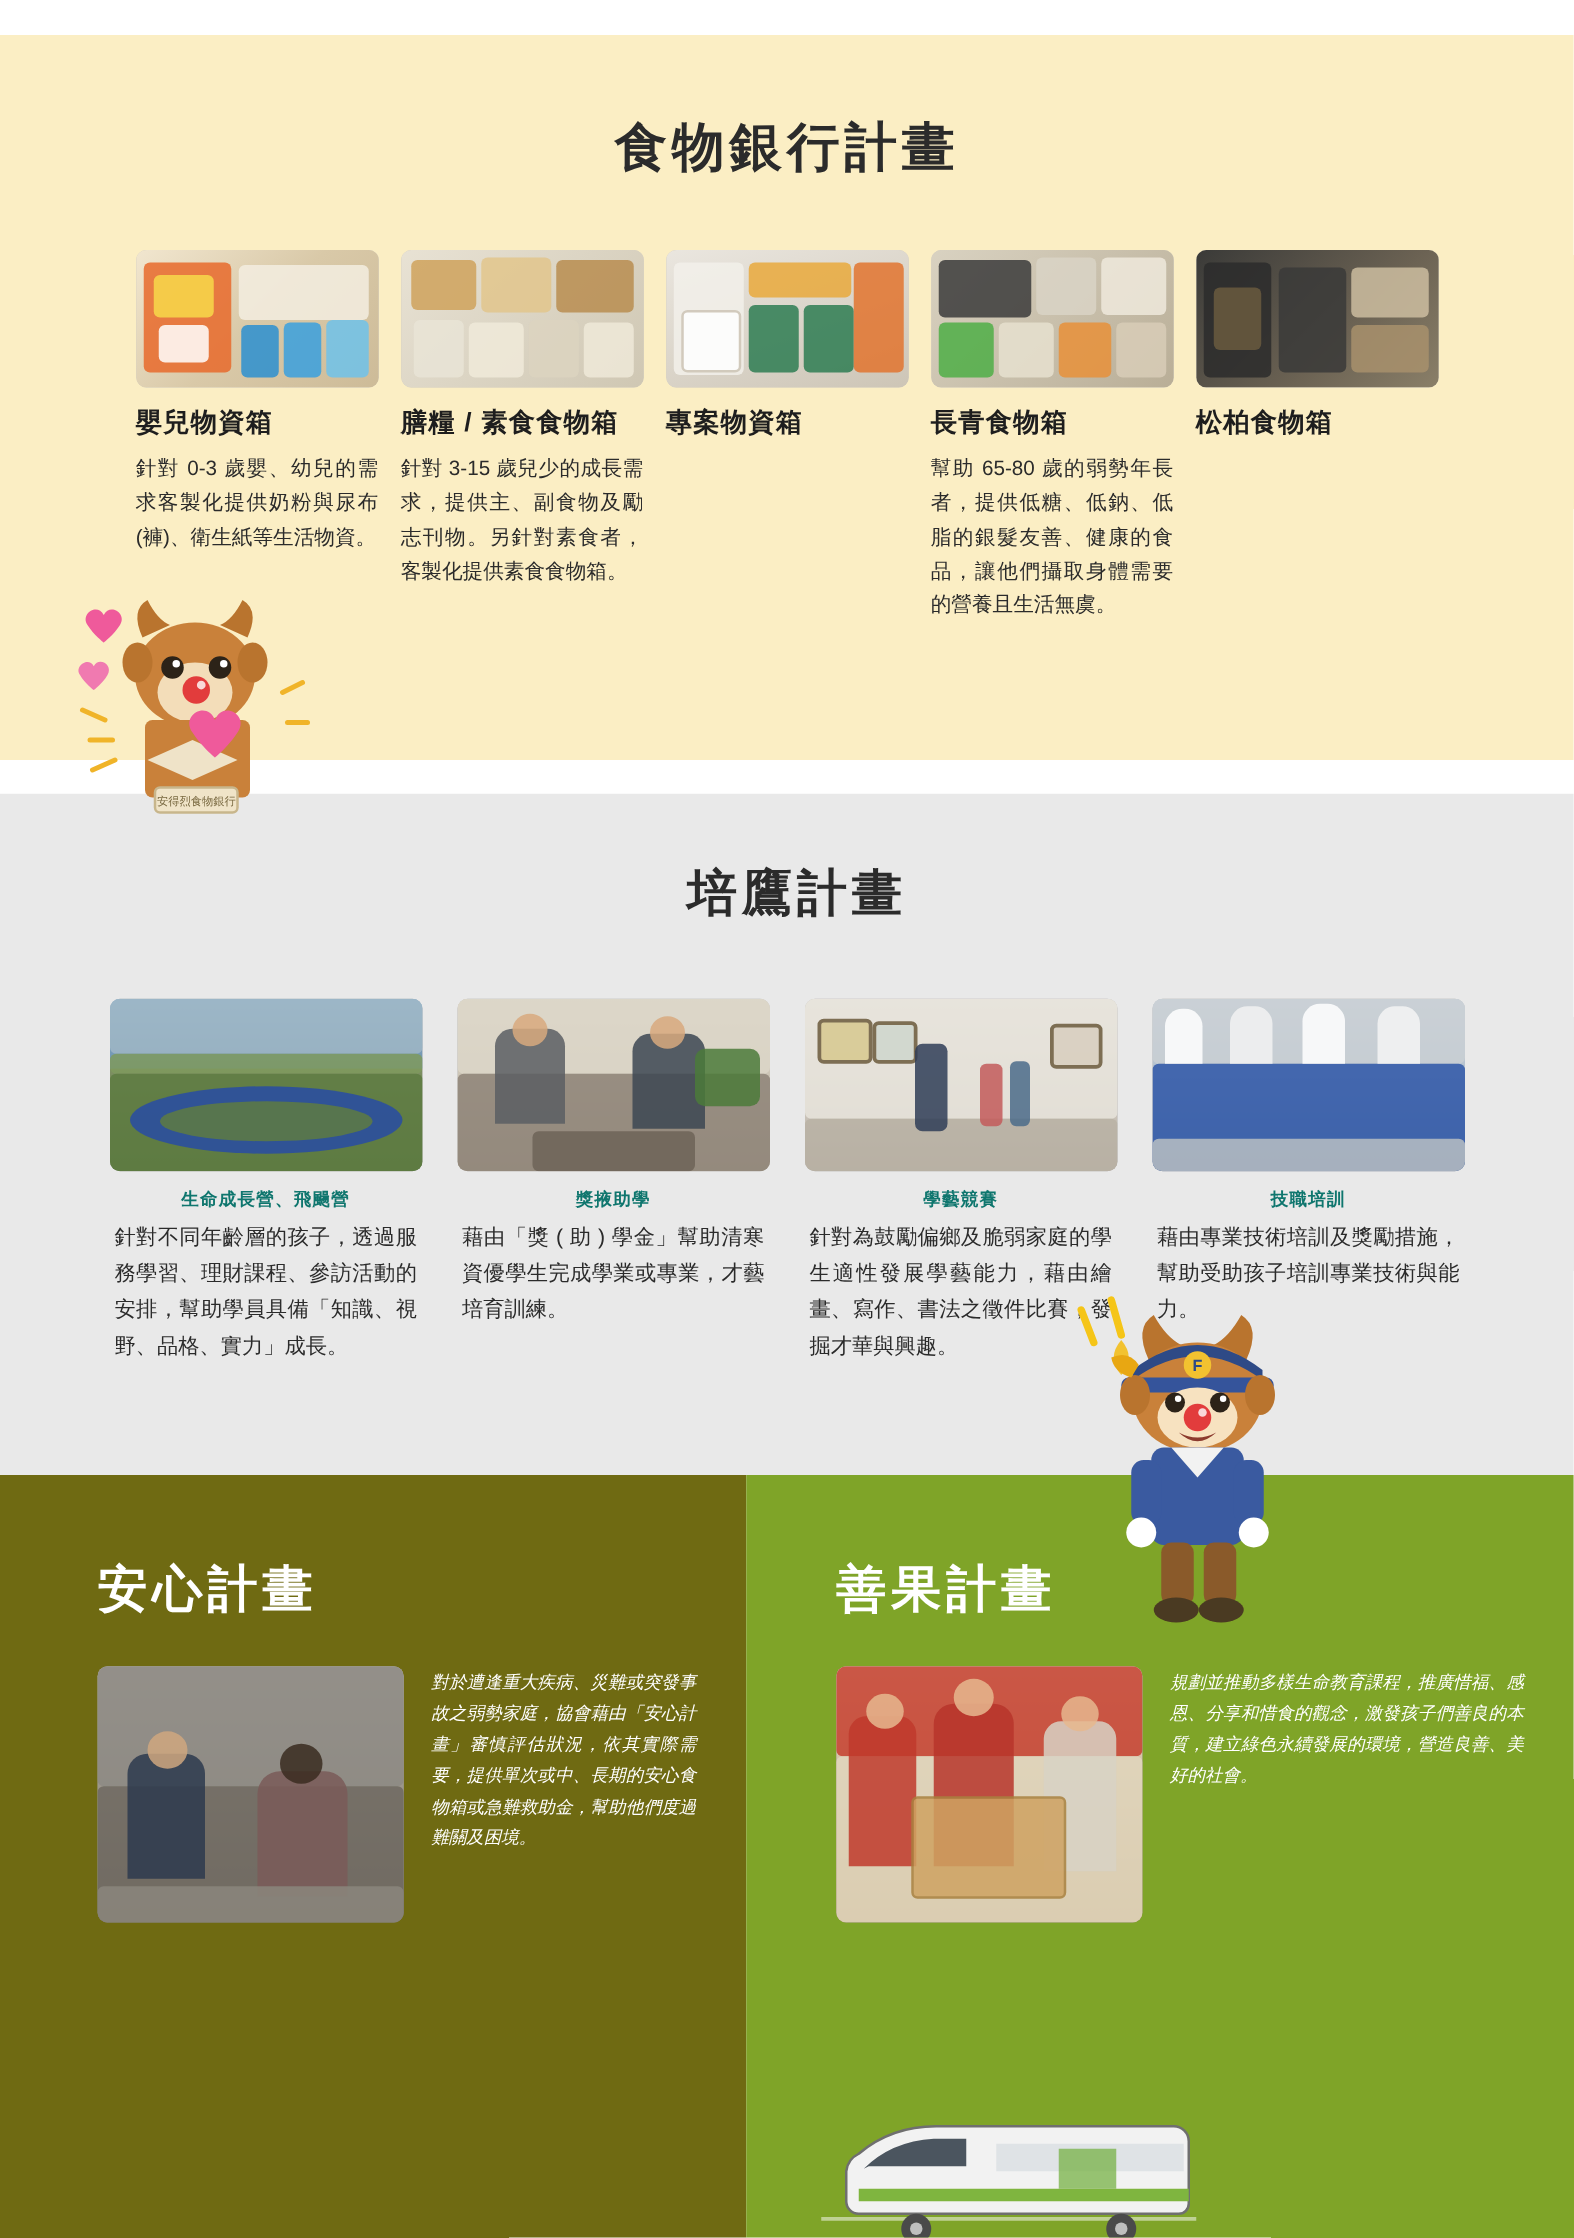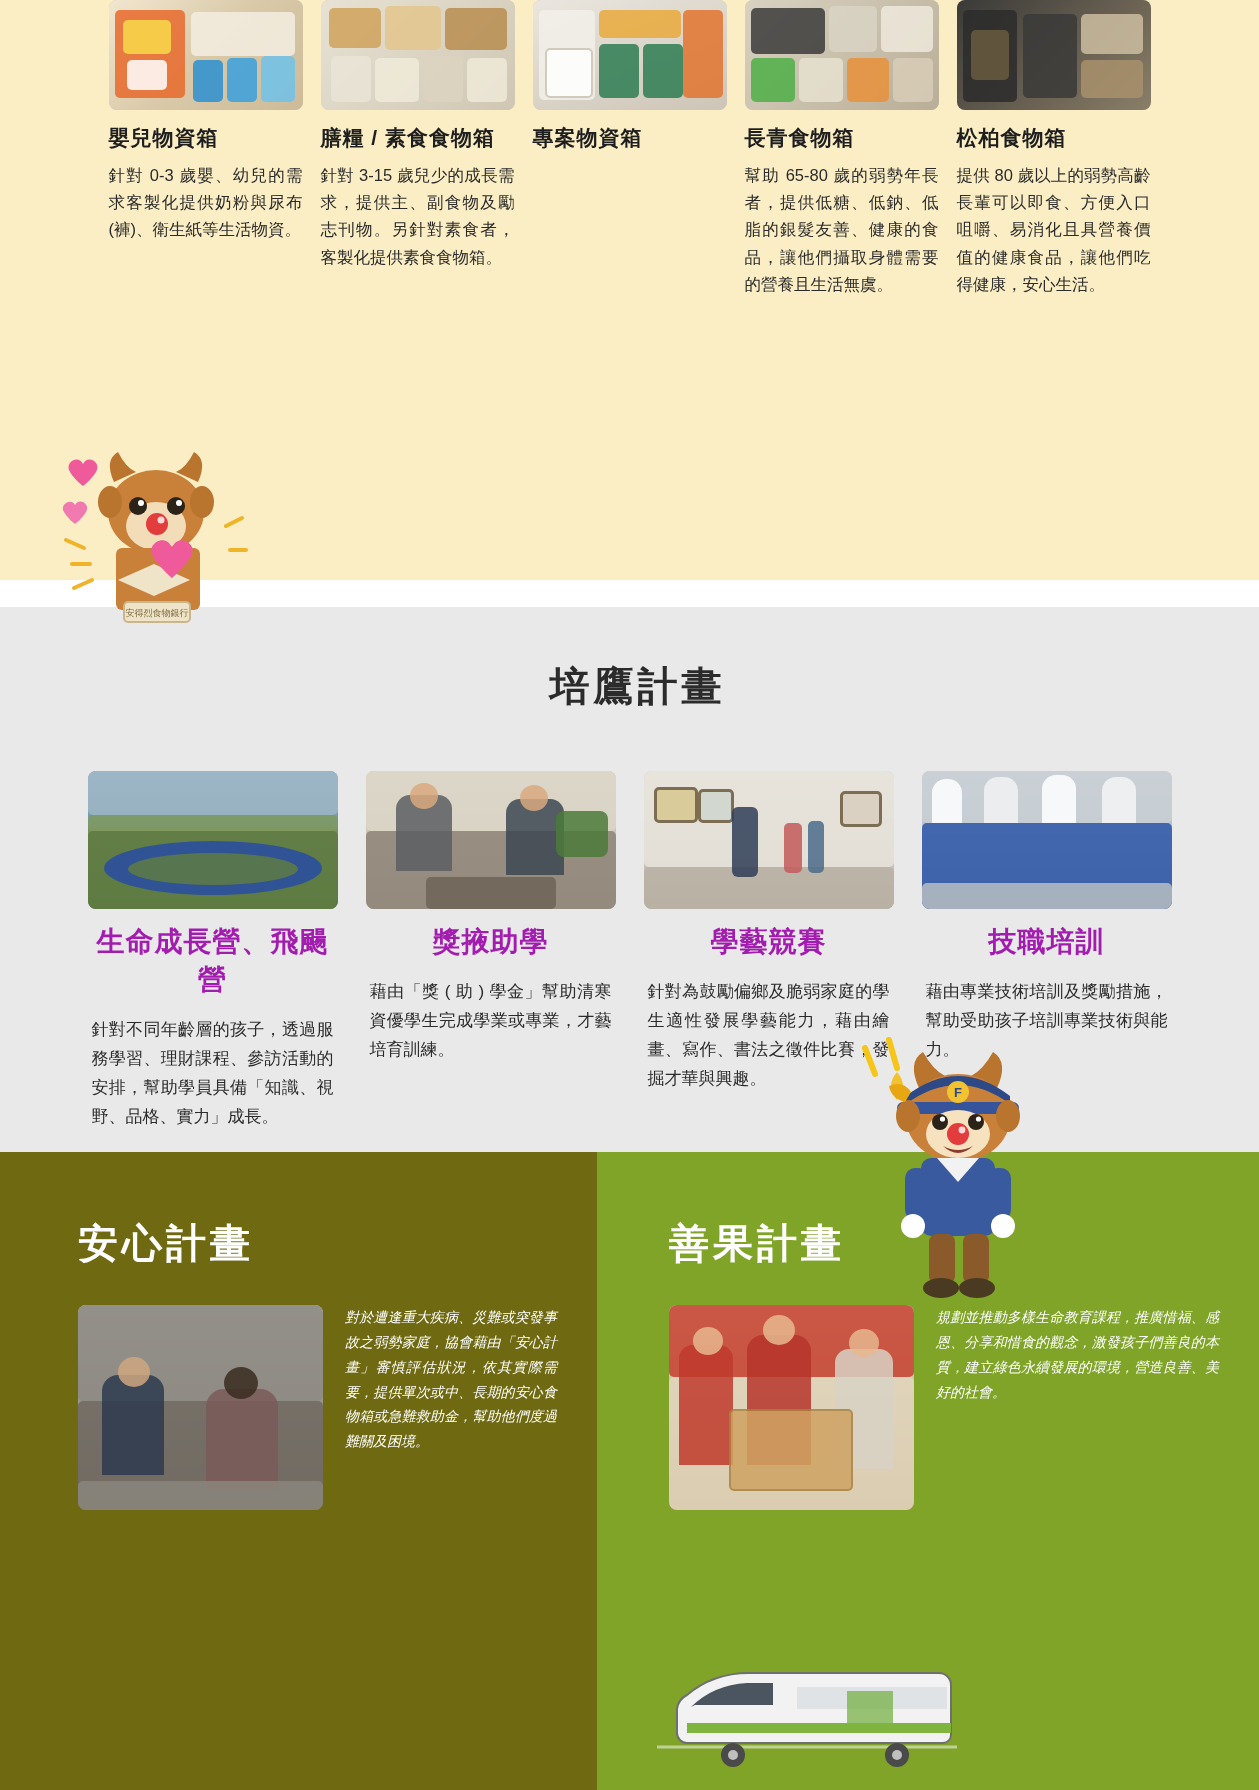--- a/index.html
+++ b/index.html
@@ -94,23 +94,23 @@
     width: 250px;
     height: 138px;
     border-radius: 8px;
     overflow: hidden;
     position: relative;
     background: #b9b9b9;
   }
   .card4 .cap {
     text-align: center;
     font-weight: bold;
-    font-size: 28px;
-    color: #a21caf;
-    margin: 14px 0 16px 0;
+    font-size: 14px;
+    color: #0f766e;
+    margin: 14px 0 6px 0;
     letter-spacing: 1px;
   }
   .card4 .body {
     font-size: 17px;
     line-height: 1.72;
     color: #2b2b2b;
     text-align: justify;
     text-justify: inter-ideograph;
     padding: 0 4px;
   }
@@ -206,20 +206,21 @@
   .ph-grad-9 { background: linear-gradient(180deg,#cfd9e2 0%,#8fa0b2 100%); }
   .ph-grad-10 { background: linear-gradient(180deg,#b7b2a8 0%,#7d776c 100%); }
   .ph-grad-11 { background: linear-gradient(180deg,#e6dcc8 0%,#b99a6e 100%); }
 
   .blob { position:absolute; border-radius:5px; opacity:.85; }
 </style>
 </head>
 <body>
 
 <section class="sec-food">
+  <h1 class="sec-title title-food">食物銀行計畫</h1>
 
   <div class="row5">
 
     <div class="card5">
       <div class="thumb">
         <div class="ph ph-grad-1"></div>
         <div class="blob" style="left:6px;top:10px;width:70px;height:88px;background:#e86a2c;"></div>
         <div class="blob" style="left:14px;top:20px;width:48px;height:34px;background:#f7d94a;"></div>
         <div class="blob" style="left:18px;top:60px;width:40px;height:30px;background:#ffffff;"></div>
         <div class="blob" style="left:82px;top:12px;width:104px;height:44px;background:#f3ede1;"></div>
@@ -277,21 +278,20 @@
     <div class="card5">
       <div class="thumb">
         <div class="ph ph-grad-5"></div>
         <div class="blob" style="left:6px;top:10px;width:54px;height:92px;background:#2c2c2c;"></div>
         <div class="blob" style="left:14px;top:30px;width:38px;height:50px;background:#6a5a3e;"></div>
         <div class="blob" style="left:66px;top:14px;width:54px;height:84px;background:#3a3a38;"></div>
         <div class="blob" style="left:124px;top:14px;width:62px;height:40px;background:#cdbda0;"></div>
         <div class="blob" style="left:124px;top:60px;width:62px;height:38px;background:#a8916c;"></div>
       </div>
       <div class="cap">松柏食物箱</div>
-      <div class="body">提供 80 歲以上的弱勢高齡長輩可以即食、方便入口咀嚼、易消化且具營養價值的健康食品，讓他們吃得健康，安心生活。</div>
     </div>
 
   </div>
 
   <svg class="mascot-deer-heart" viewBox="0 0 190 210">
     <g fill="none" stroke="#e4508f" stroke-width="0">
       <path d="M12 42 c-6-9 8-18 13-8 5-10 19-1 13 8 -5 8-13 14-13 14 S17 50 12 42z" fill="#ef5a9b"></path>
       <path d="M6 82 c-5-7 7-15 11-7 4-8 16-1 11 7 -4 7-11 12-11 12 S10 89 6 82z" fill="#f07ab0"></path>
     </g>
     <g stroke="#f0b429" stroke-width="4" stroke-linecap="round">

